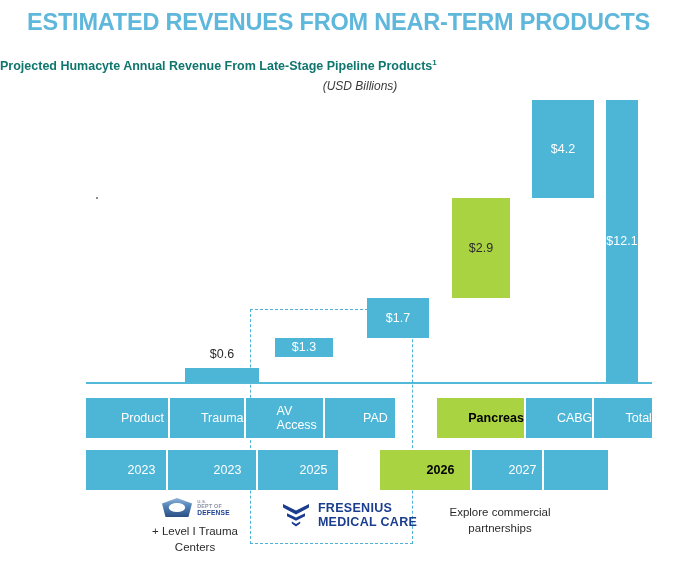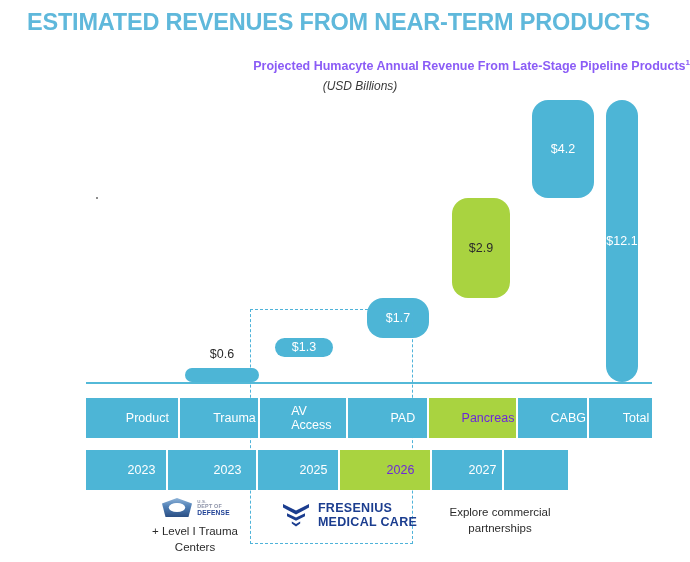--- a/index.html
+++ b/index.html
@@ -31,24 +31,24 @@
     top: 44px;
     width: 690px;
     height: 1px;
     background: #ffffff;
   }
   #chart-subtitle {
     position: absolute;
     left: 0;
     top: 58px;
     width: 690px;
-    text-align: right;
+    text-align: left;
     font-size: 12.5px;
     font-weight: bold;
-    color: #8b5cf6;
+    color: #0f766e;
   }
   #chart-subtitle sup {
     font-size: 8px;
     vertical-align: super;
   }
   #chart-units {
     position: absolute;
     left: 15px;
     top: 79px;
     width: 690px;
@@ -62,21 +62,20 @@
   #plot {
     position: absolute;
     left: 0;
     top: 0;
     width: 690px;
     height: 400px;
   }
   .bar {
     position: absolute;
     box-sizing: border-box;
-    border-radius: 16px;
   }
   .bar-label {
     position: absolute;
     width: 100%;
     text-align: center;
     font-size: 12.5px;
     white-space: nowrap;
   }
   .bar-label.inside {
     color: #ffffff;
@@ -137,22 +136,23 @@
     font-size: 12.5px;
     color: #ffffff;
     background: #4db5d6;
     margin-right: 2px;
     box-sizing: border-box;
     padding-left: 31px;
   }
   .cell:last-child { margin-right: 0; }
   .cell.green {
     background: #a9d340;
-    color: #6d28d9;
-    font-weight: normal;
+    color: #000000;
+    font-weight: bold;
+    margin-left: 40px;
   }
   .cell.empty { background: #4db5d6; }
 
   
   #footer { position: absolute; left: 0; top: 494px; width: 690px; height: 68px; }
 
   #dod-block {
     position: absolute;
     left: 140px;
     top: 2px;

